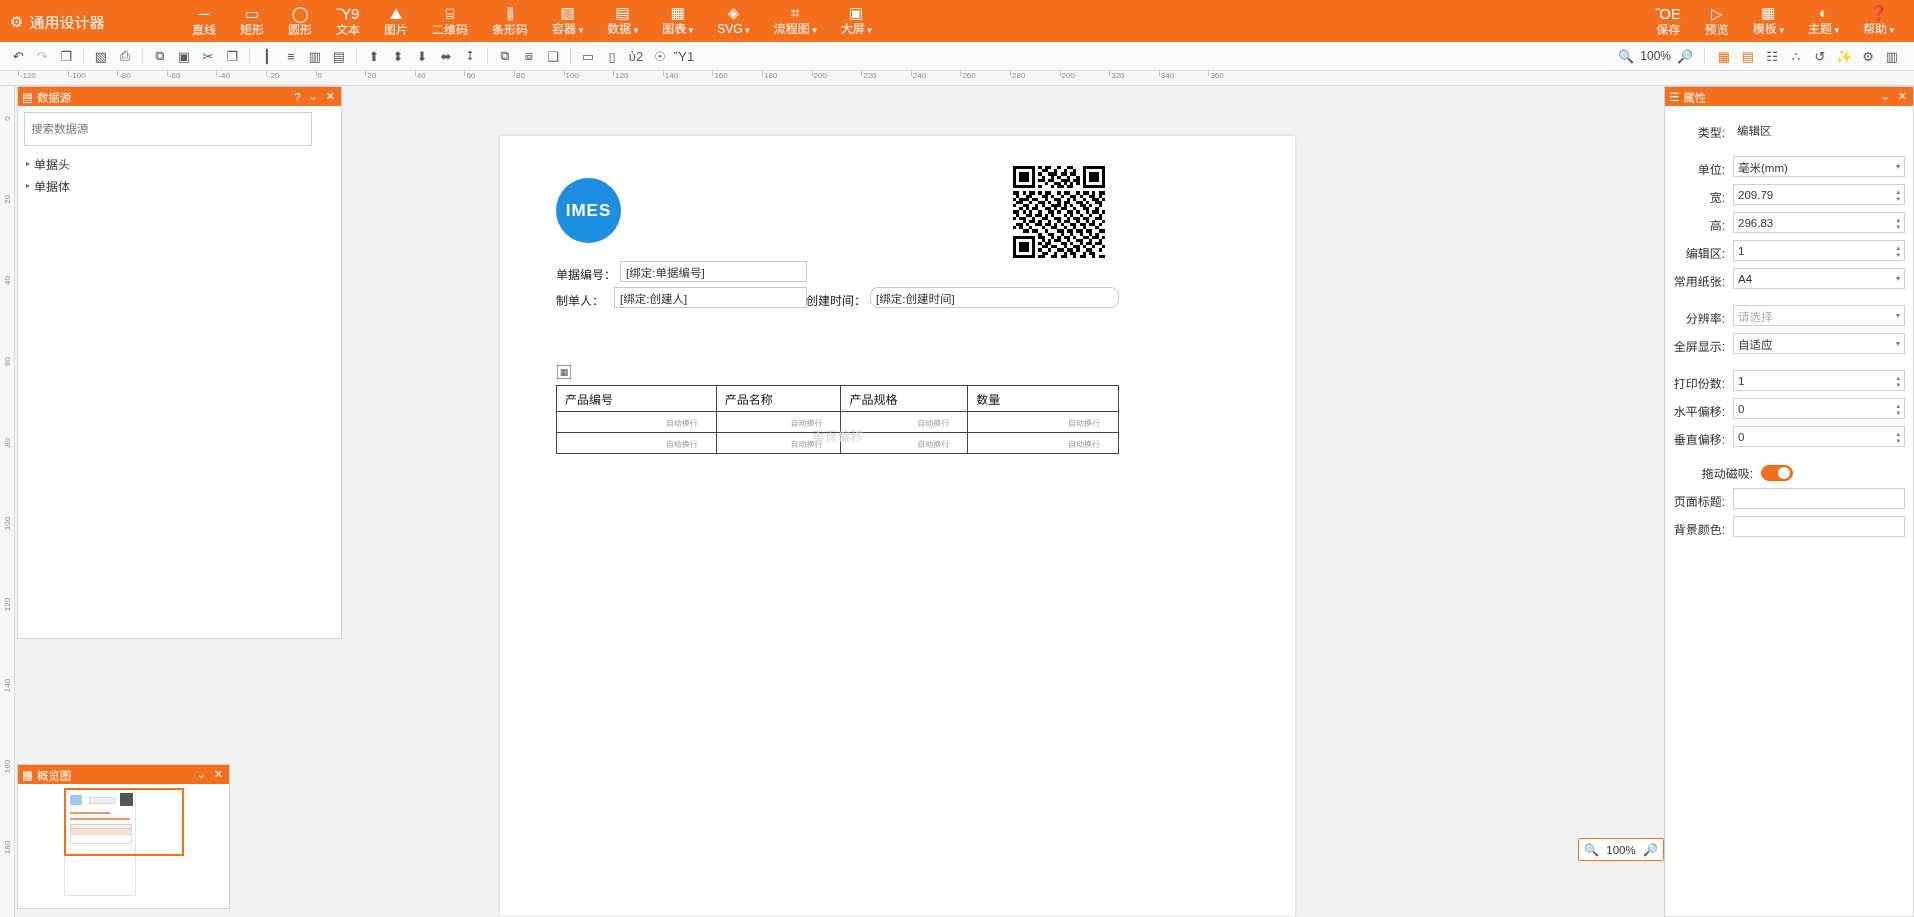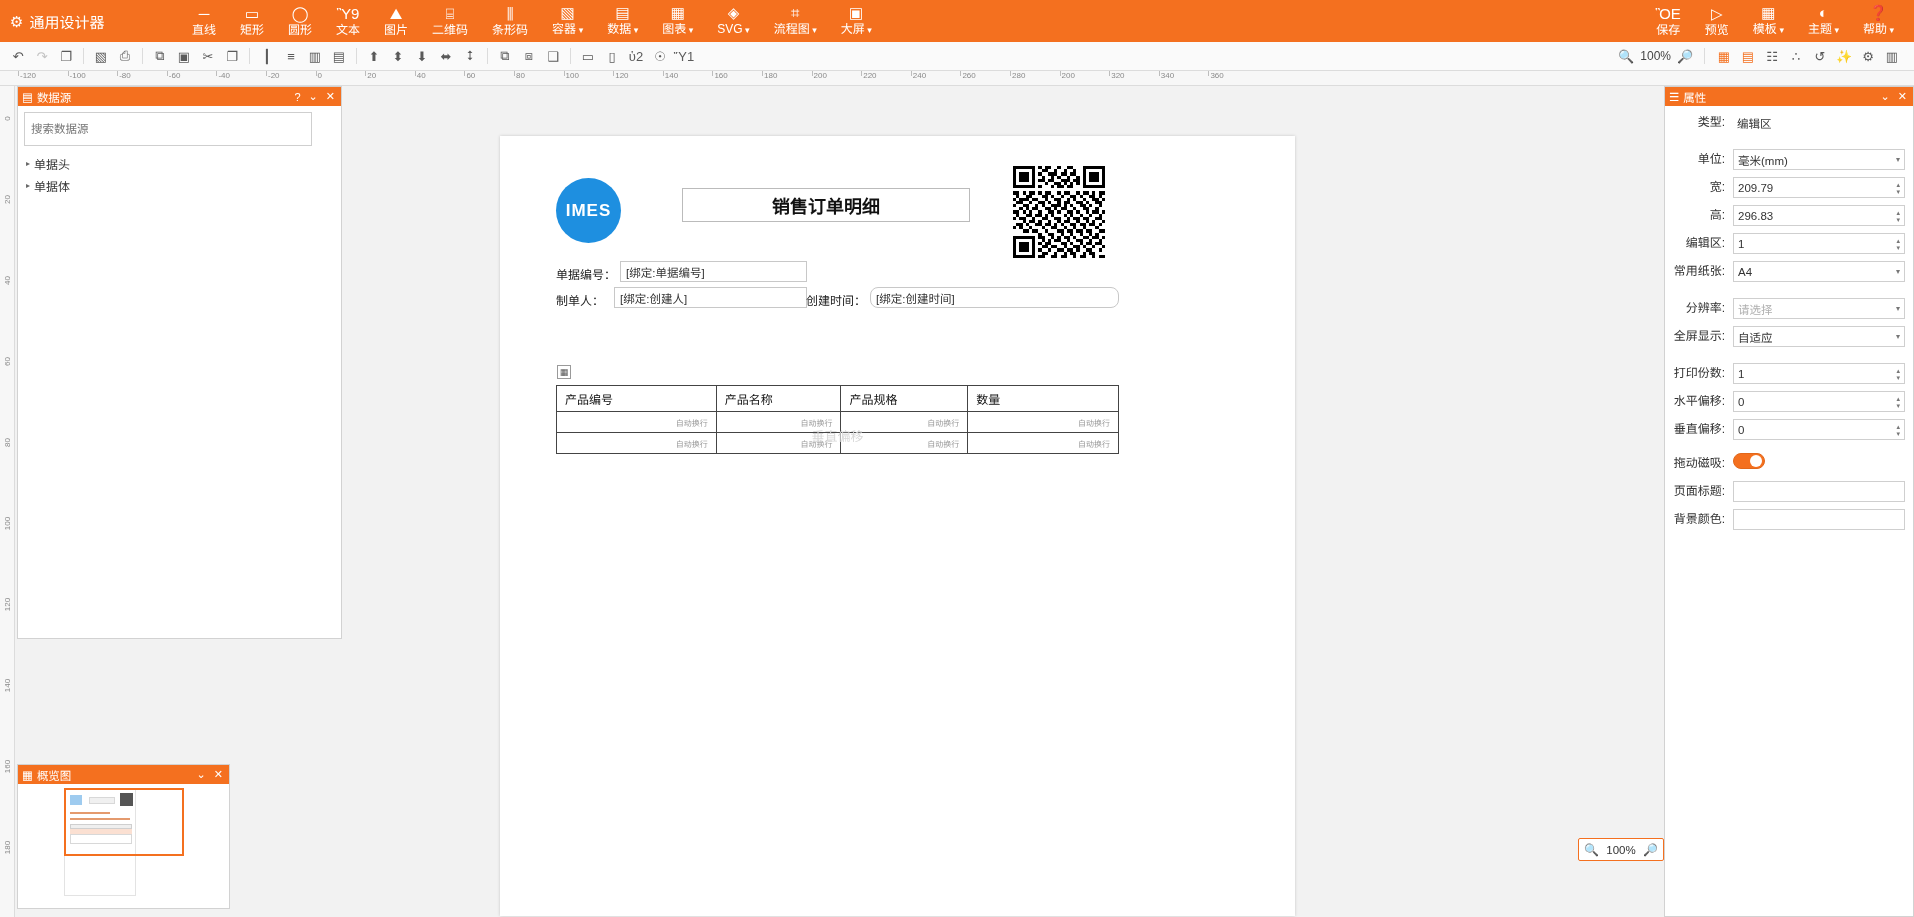--- a/index.html
+++ b/index.html
@@ -115,21 +115,21 @@
   .tbl {
     position: absolute; left: 56px; top: 249px; width: 563px;
     border-collapse: collapse;
   }
   .tbl th, .tbl td {
     border: 1px solid #444; font-size: 12px; color: #111; padding: 4px 8px; text-align: left;
     height: 23px;
   }
   .tbl th { font-weight: normal; }
   .tbl tr.bound td { background: #fdf1ec; position: relative; }
-  .tbl tr.auto td { text-align: right; font-size: 8px; color: #999; padding: 2px 8px; height: 21px; }
+  .tbl tr.auto td { text-align: right; font-size: 8px; color: #999; padding: 2px 18px; height: 21px; }
   .wm {
     position: absolute; left: 56px; top: 290px; width: 563px; text-align: center;
     font-size: 13px; color: #d8d8d8; pointer-events: none;
   }
 
   
   .panel {
     position: absolute; background: #fff; border: 1px solid #d2d2d2;
   }
   .panel-head {
@@ -156,21 +156,21 @@
   }
   .ov-sel {
     position: absolute; left: 46px; top: 4px; width: 120px; height: 68px;
     border: 2px solid #f4701f;
   }
   .ov-line { position: absolute; background: #e49a6e; height: 2px; }
   .ov-block { position: absolute; background: #f3c5ab; }
 
   .prop-panel { left: 1664px; top: 86px; width: 250px; height: 831px; }
   .prop-body { padding: 6px 8px 0 6px; }
-  .prop-row { display: flex; align-items: flex-start; height: 28px; }
+  .prop-row { display: flex; align-items: flex-end; height: 28px; }
   .prop-label { width: 62px; text-align: right; padding-right: 8px; font-size: 12px; color: #333; }
   .prop-ctl {
     flex: 1; height: 21px; border: 1px solid #cfcfcf; background: #fff;
     display: flex; align-items: center; padding: 0 4px; font-size: 11.5px; color: #333;
   }
   .prop-ctl.plain { border: none; background: transparent; }
   .prop-ctl .caret { margin-left: auto; font-size: 8px; color: #777; }
   .prop-ctl .spin { margin-left: auto; font-size: 7px; color: #777; line-height: 7px; text-align: center; }
   .prop-ctl.placeholder { color: #b0b0b0; }
   .toggle {
@@ -422,21 +422,20 @@
         <div class="ft-btn">⤒</div>
         <div class="ft-btn">↑</div>
         <div class="ft-btn">↓</div>
         <div class="ft-btn">⤓</div>
       </div>
 
     <div class="page">
 
       <div class="logo-circle">IMES</div>
 
-      <div class="title-box">销售订单明细</div>
 
       <div class="qr">
         <svg width="92" height="92" viewBox="0 0 29 29" shape-rendering="crispEdges">
           <rect width="29" height="29" fill="#fff"></rect>
           <g fill="#000">
             <rect x="0" y="0" width="7" height="1"></rect>
               <rect x="0" y="6" width="7" height="1"></rect>
             <rect x="0" y="0" width="1" height="7"></rect>
               <rect x="6" y="0" width="1" height="7"></rect>
             <rect x="2" y="2" width="3" height="3"></rect>
@@ -833,21 +832,21 @@
             <span class="spin">▴<br>▾</span>
           </div>
         </div>
         <div class="prop-row">
           <div class="prop-label">垂直偏移:</div>
           <div class="prop-ctl">
             <span>0</span>
             <span class="spin">▴<br>▾</span>
           </div>
         </div>
-        <div class="prop-row" style="margin-top: 6px;">
+        <div class="prop-row" style="margin-top: 6px; margin-left: 28px;">
           <div class="prop-label">拖动磁吸:</div>
           <div class="toggle"></div>
         </div>
         <div class="prop-row">
           <div class="prop-label">页面标题:</div>
           <div class="prop-ctl">
             <span></span>
           </div>
         </div>
         <div class="prop-row">

